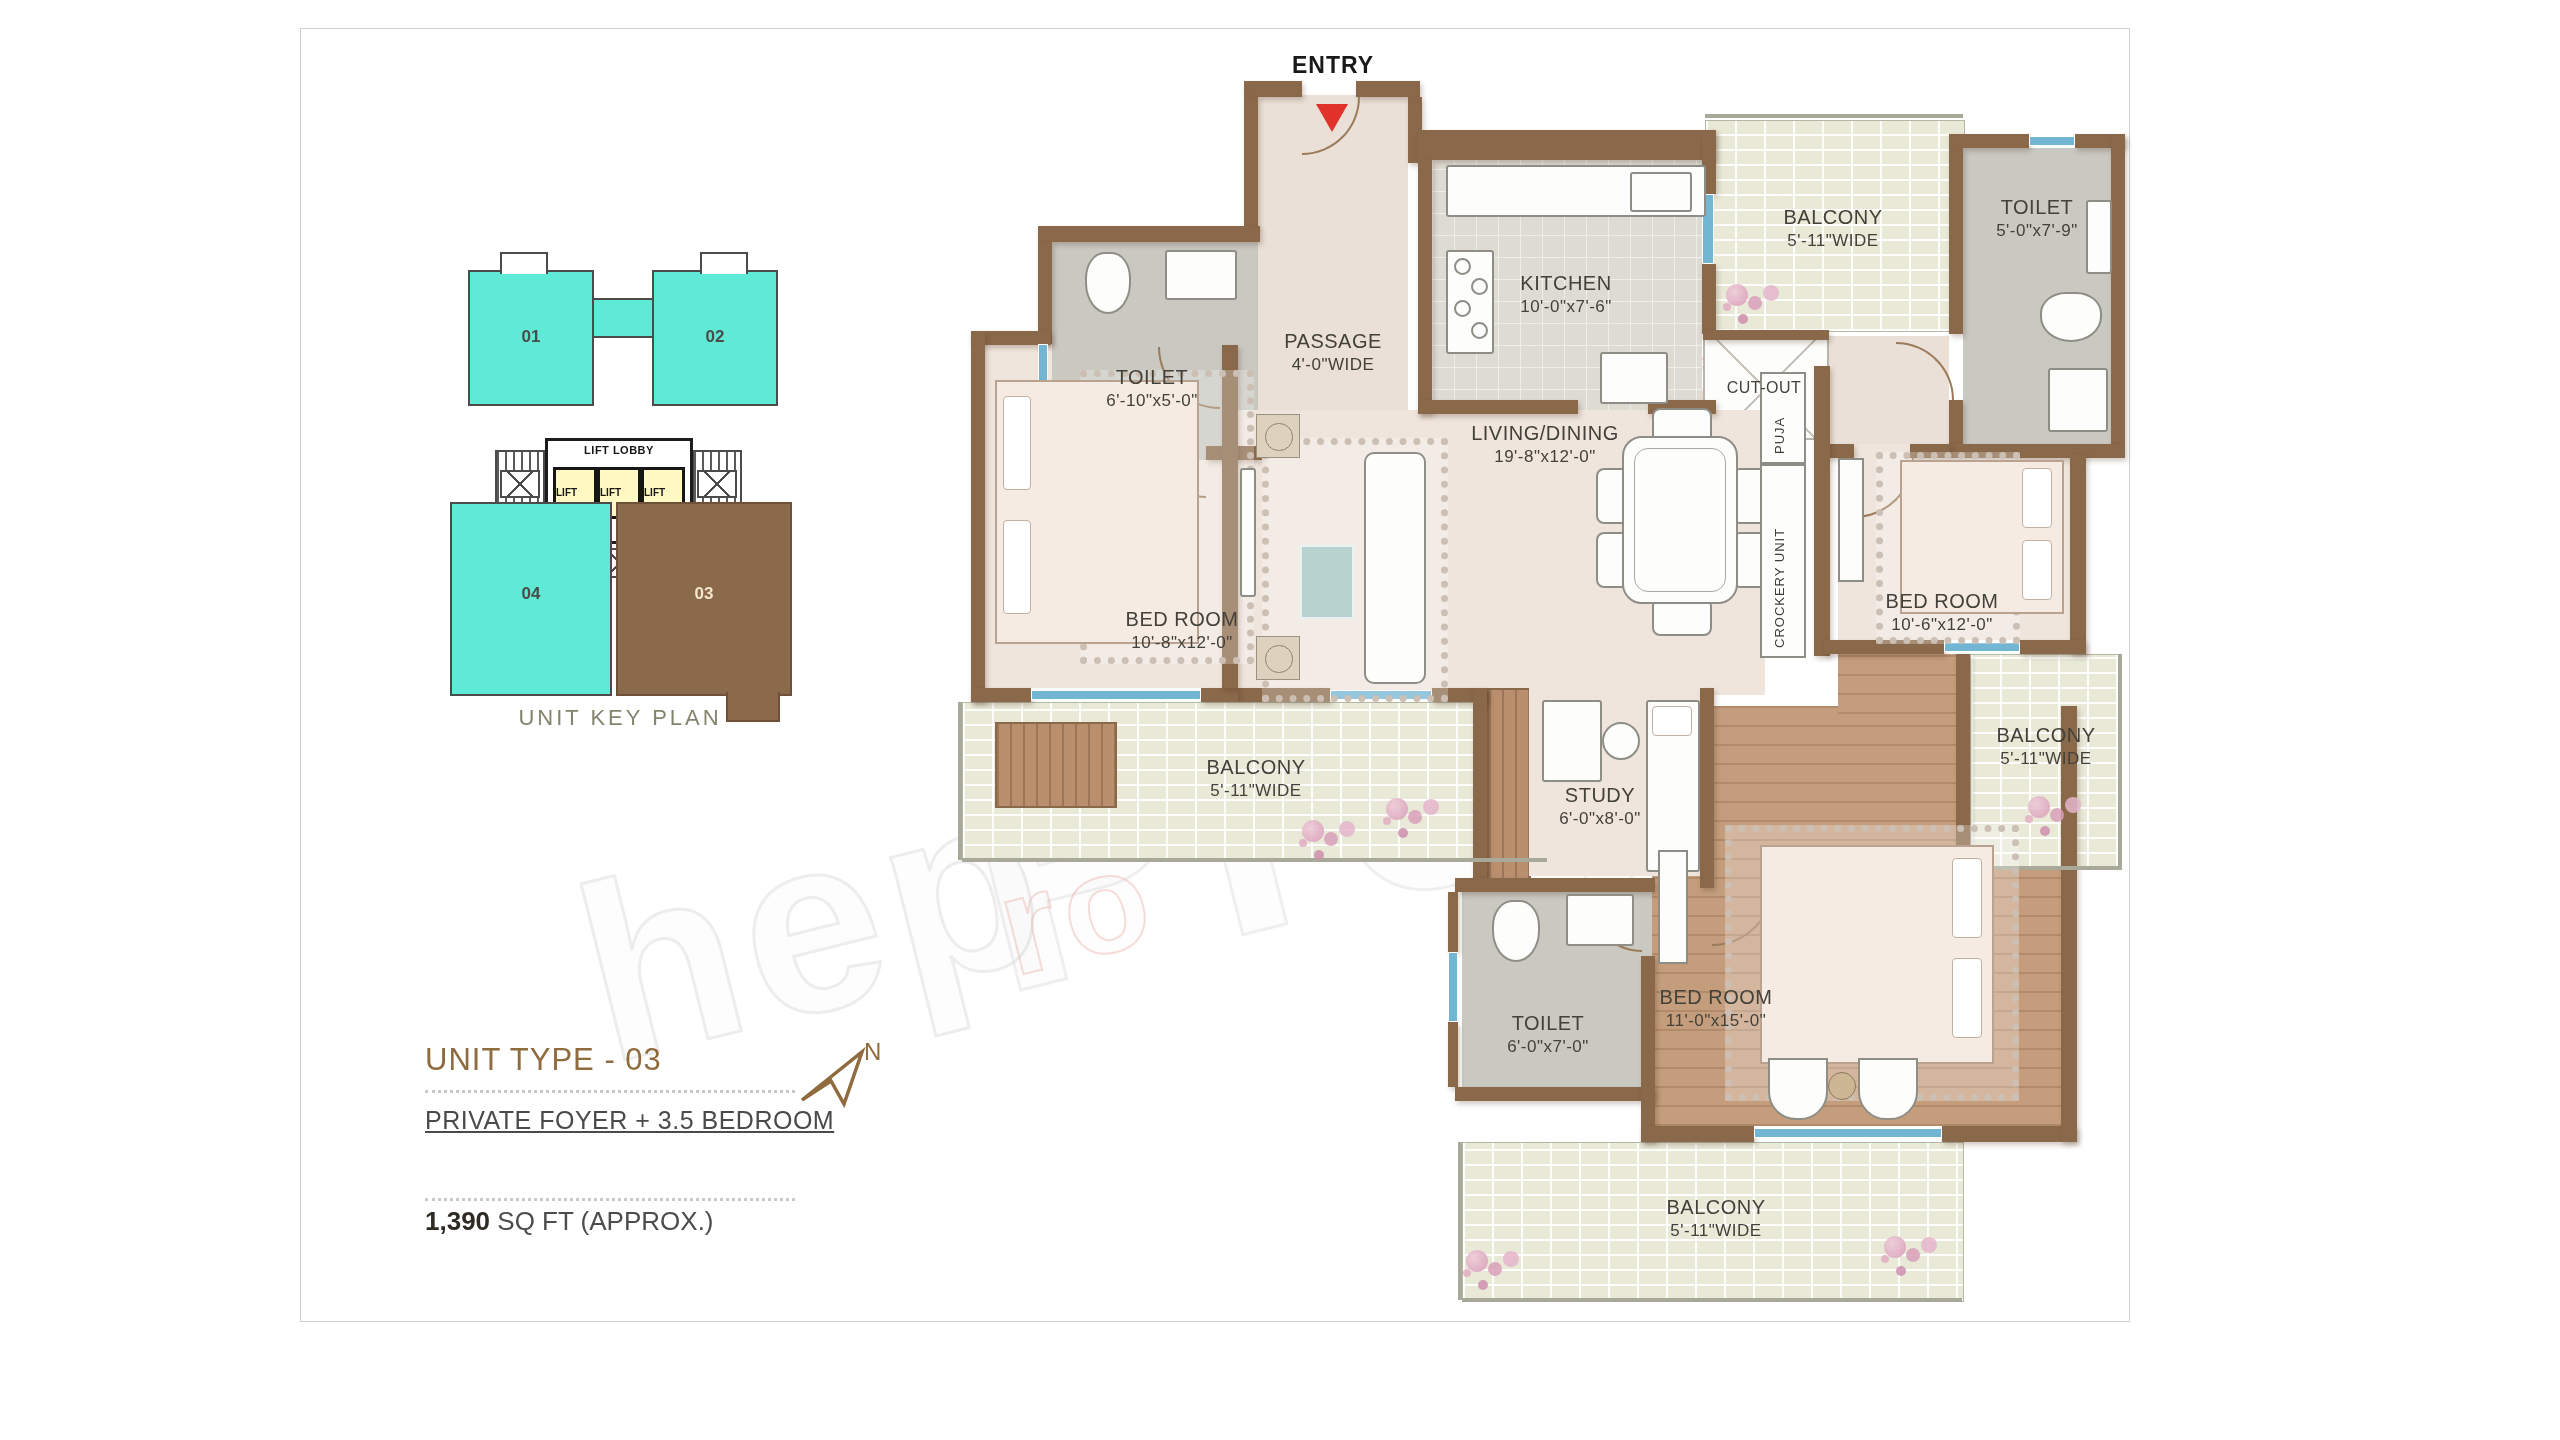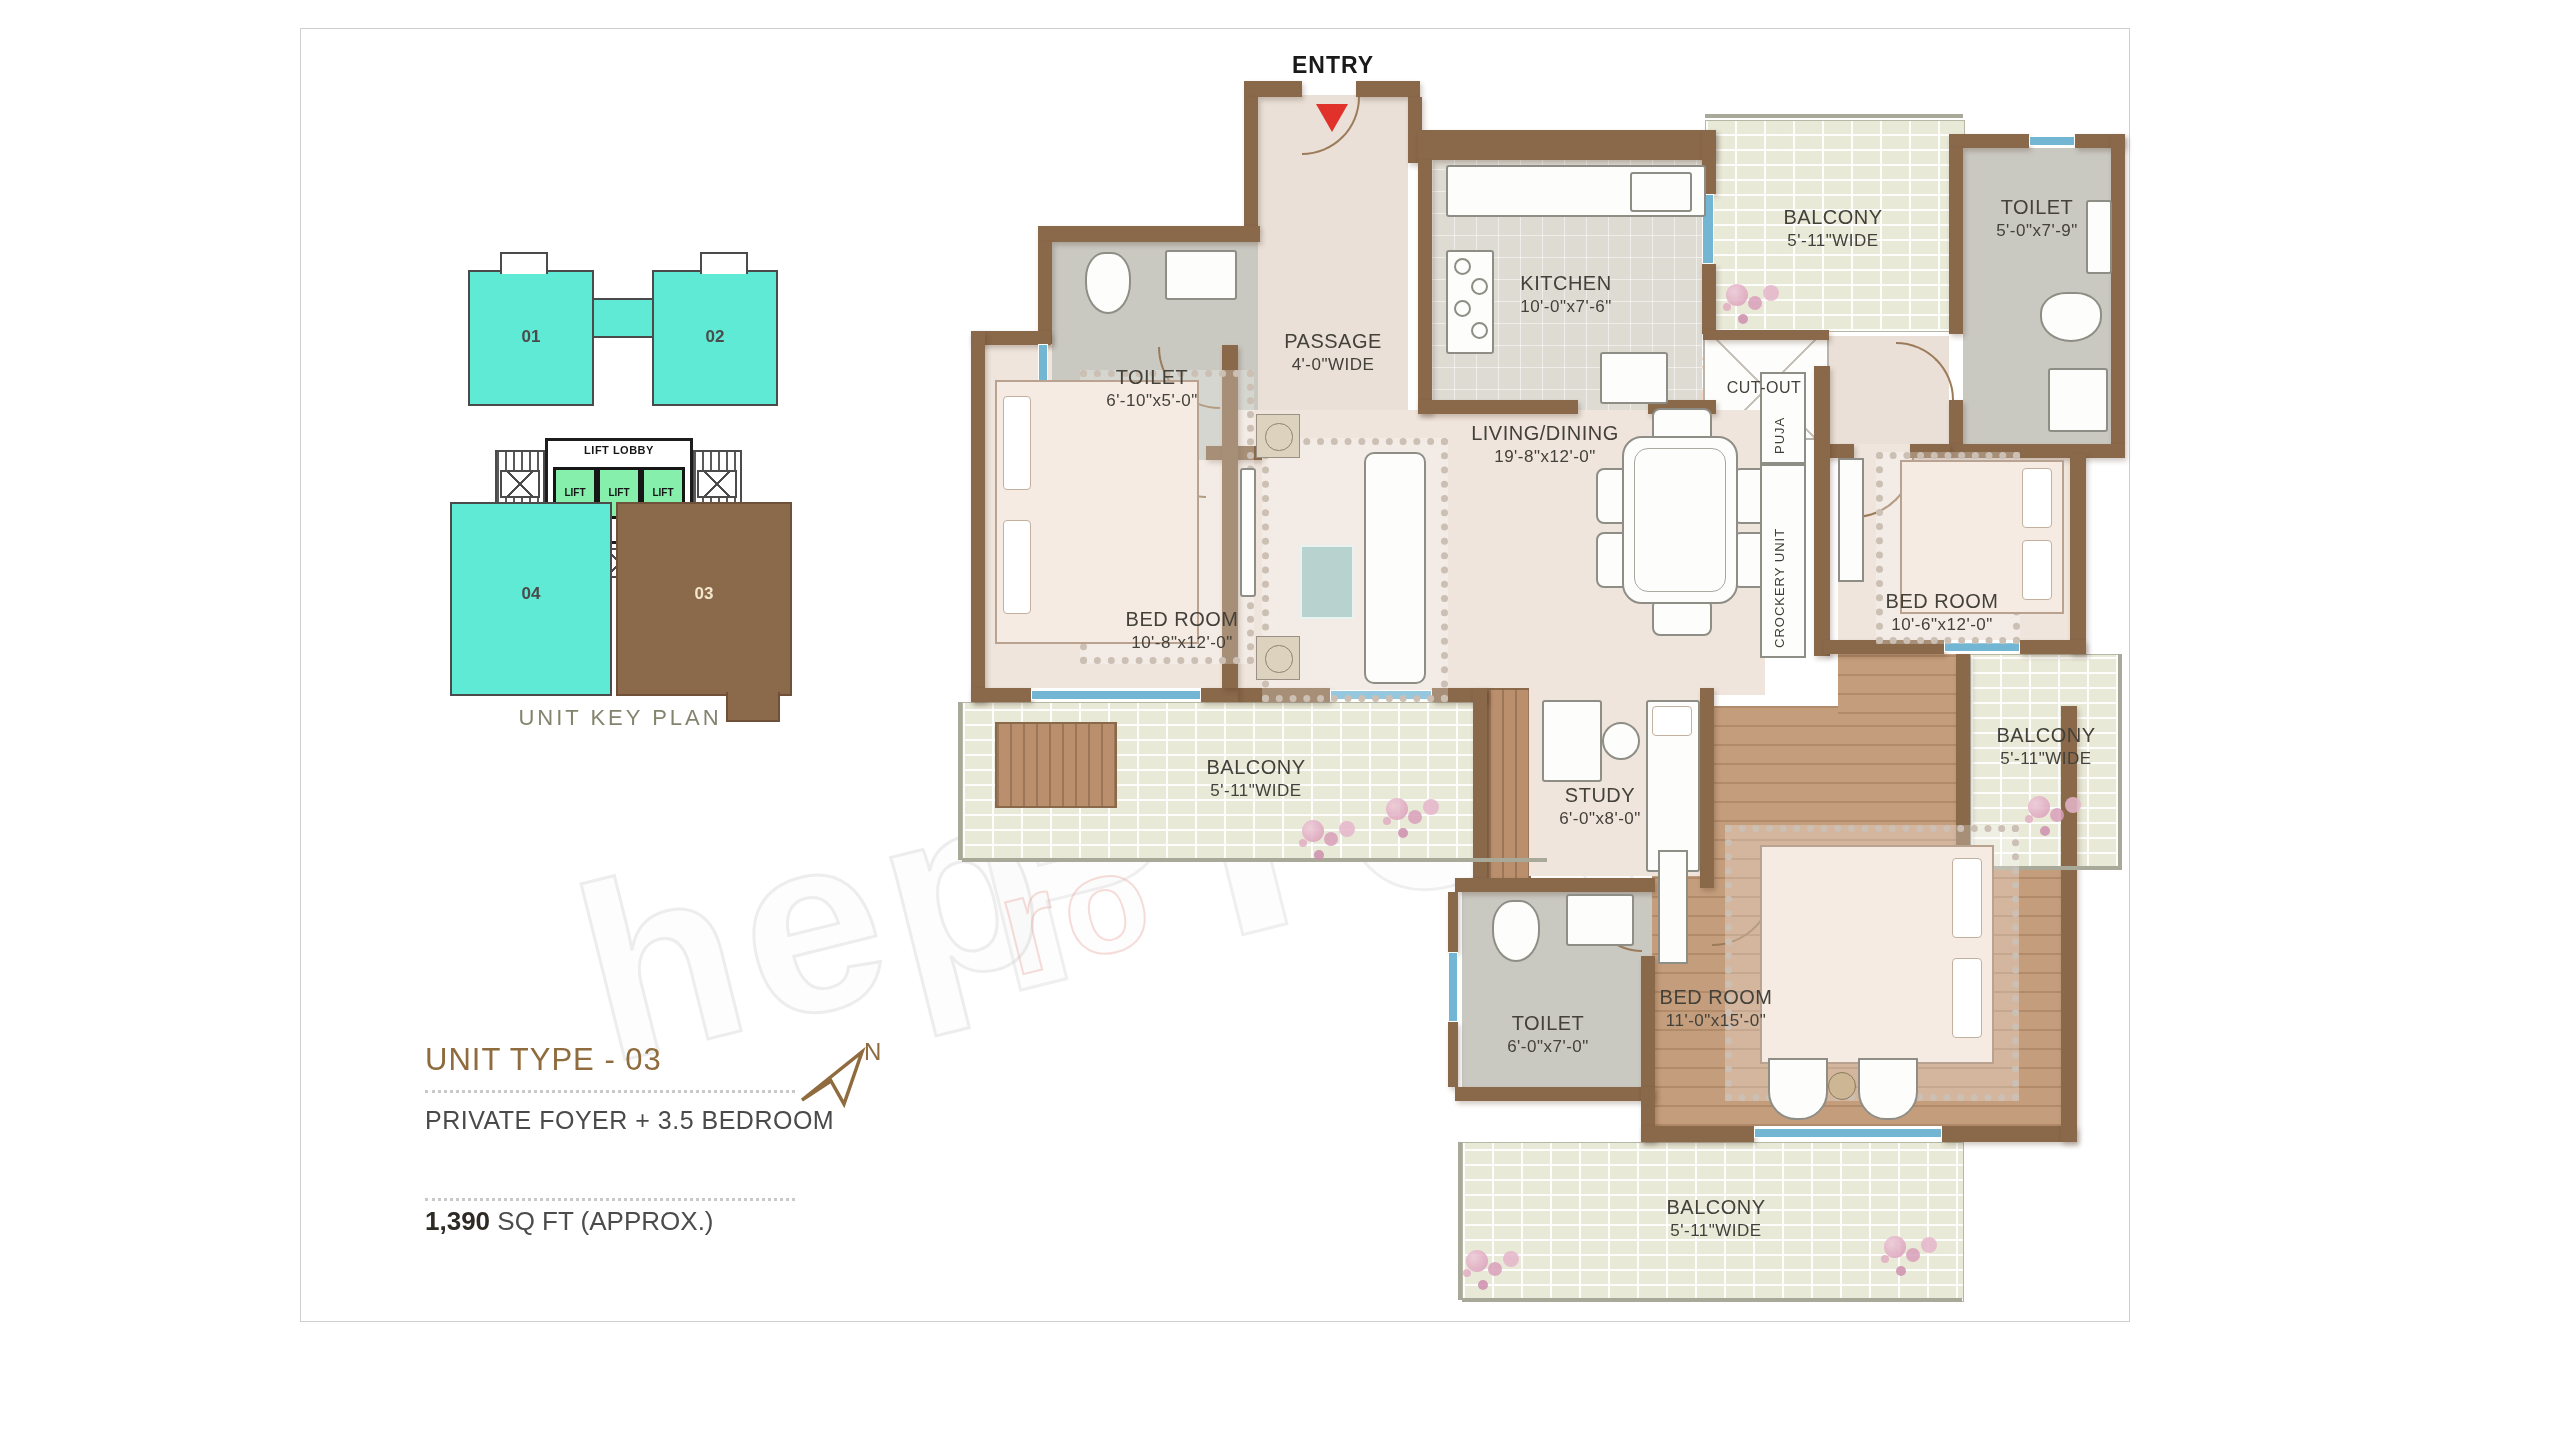--- a/index.html
+++ b/index.html
@@ -4,33 +4,33 @@
 <style>
   html,body{margin:0;padding:0;background:#fff;}
   #app{position:relative;width:2560px;height:1440px;background:#ffffff;overflow:hidden;
        font-family:"Liberation Sans",sans-serif;color:#3f3d36;}
   .abs{position:absolute;}
   
   .title{font-size:46px;font-weight:800;letter-spacing:1px;color:#8f6b3e;}
   .caption{font-size:22px;letter-spacing:3px;color:#84846e;}
   .unittype{font-size:31px;color:#8f6b3e;letter-spacing:1px;}
   .dotline{border-top:3px dotted #c9c9c9;height:0;}
-  .configline{font-size:25px;color:#4a4a4a;letter-spacing:.5px;}
+  .configline{font-size:25px;color:#4a4a4a;letter-spacing:.5px;text-decoration:underline;}
   .badge{display:inline-block;background:#8a6a45;color:#f6ead6;font-size:21px;font-weight:bold;
          padding:6px 18px;border-radius:17px;letter-spacing:.5px;}
   .arealine{font-size:26px;color:#4c4c4c;}
   .arealine b{color:#2e2a24;font-weight:800;}
   
   .ku{background:#5eead4;border:2px solid #4b4b4b;}
   .ku-label{position:absolute;left:0;right:0;top:42%;text-align:center;font-size:17px;color:#4b4b4b;font-weight:bold;}
   .ku3{background:#8a6a4b;border-color:#6e5138;}
   .ku3 .ku-label{color:#f4e6cc;}
   .stair{background:#fff;border:2px solid #4b4b4b;
      background-image:repeating-linear-gradient(90deg,#5a5a5a 0 2px,transparent 2px 8px);}
-  .liftbox{background:#86efac;border:3px solid #161616;text-align:center;font-size:10px;font-weight:bold;color:#161616;}
+  .liftbox{background:#fef9c3;border:3px solid #161616;text-align:left;font-size:10px;font-weight:bold;color:#161616;}
   .lobbytitle{font-size:11px;font-weight:bold;color:#161616;letter-spacing:.5px;text-align:center;}
   .xbox{background:
      linear-gradient(45deg,transparent 47%,#4b4b4b 47% 53%,transparent 53%),
      linear-gradient(-45deg,transparent 47%,#4b4b4b 47% 53%,transparent 53%),#fff;border:2px solid #4b4b4b;}
   
   .wall{position:absolute;background:#8a684a;box-shadow:2px 3px 5px rgba(70,45,25,.25);}
   .edge{position:absolute;background:#a9a99a;}
   .beige{position:absolute;background:#eae0d7;}
   .pink{position:absolute;background:#efe5dc;}
   .grayfloor{position:absolute;background:#c9c8c1;}

